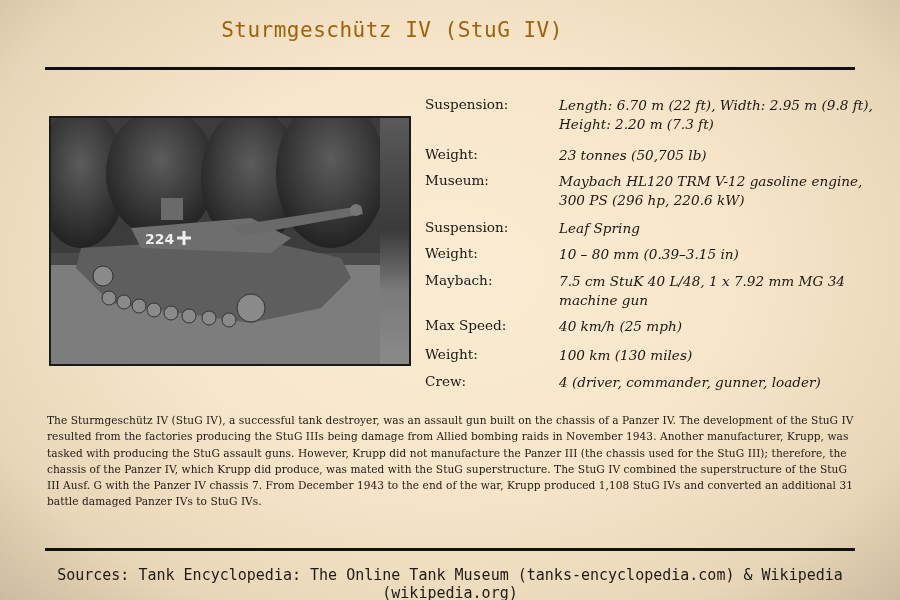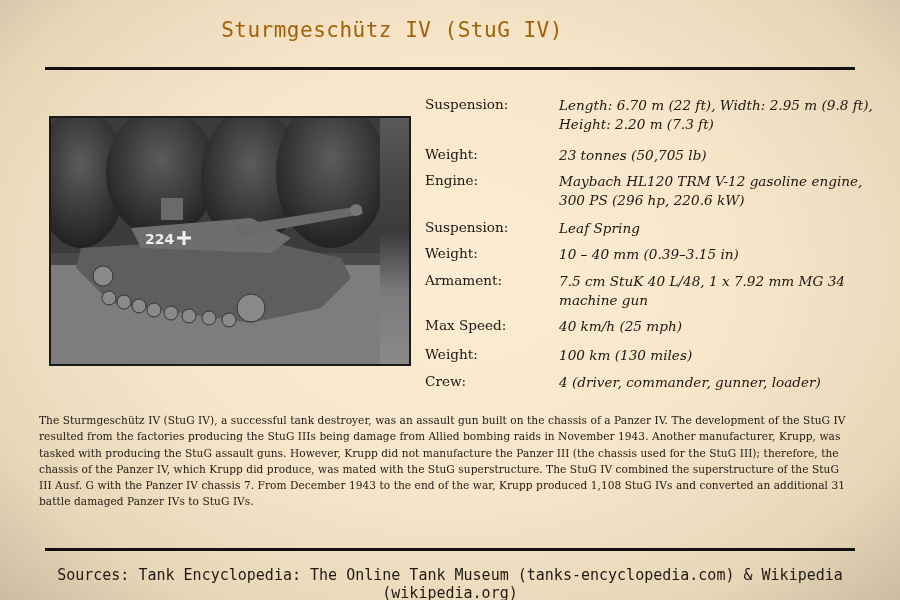--- a/index.html
+++ b/index.html
@@ -22,21 +22,21 @@
       border: 2px solid #1a1a1a; box-sizing: border-box; overflow: hidden;
       background: linear-gradient(#5a5a5a 0%, #3a3a3a 45%, #4a4a4a 52%, #7a7a7a 70%, #8a8a8a 100%);
     }
     .photo svg { display: block; }
     .specs { position: absolute; left: 425px; top: 96px; width: 450px;
       font-family: "DejaVu Serif", serif; font-size: 13.6px; }
     .spec { position: absolute; left: 0; width: 450px; }
     .spec .k { position: absolute; left: 0; }
     .spec .v { position: absolute; left: 134px; width: 320px; line-height: 19px; font-style: italic; }
     .desc {
-      position: absolute; left: 39px; top: 412px; width: 810px;
+      position: absolute; left: 47px; top: 412px; width: 810px;
       font-family: "DejaVu Serif", serif; font-size: 10.6px; line-height: 16.3px;
       letter-spacing: 0.05px; color: #1e1a14;
     }
     .sources {
       position: absolute; left: 0; width: 900px; top: 566px; text-align: center;
       font-family: "DejaVu Sans Mono", "Liberation Mono", monospace; font-size: 15px; color: #1e1a14;
     }
   </style>
 </head>
 <body>
@@ -87,33 +87,33 @@
 <div class="specs">
   <div class="spec" style="top:0px">
     <span class="k">Suspension:</span>
     <span class="v">Length: 6.70 m (22 ft), Width: 2.95 m (9.8 ft), Height:  2.20 m (7.3 ft)</span>
   </div>
   <div class="spec" style="top:50px">
     <span class="k">Weight:</span>
     <span class="v">23 tonnes (50,705 lb)</span>
   </div>
   <div class="spec" style="top:76px">
-    <span class="k">Engine:</span>
+    <span class="k">Museum:</span>
     <span class="v">Maybach HL120 TRM V-12 gasoline engine, 300 PS (296 hp, 220.6 kW)</span>
   </div>
   <div class="spec" style="top:123px">
     <span class="k">Suspension:</span>
     <span class="v">Leaf Spring</span>
   </div>
   <div class="spec" style="top:149px">
     <span class="k">Weight:</span>
-    <span class="v">10 – 40 mm (0.39–3.15 in)</span>
+    <span class="v">10 – 80 mm (0.39–3.15 in)</span>
   </div>
   <div class="spec" style="top:176px">
-    <span class="k">Armament:</span>
+    <span class="k">Maybach:</span>
     <span class="v" style="width:300px">7.5 cm StuK 40 L/48, 1 x 7.92 mm MG 34 machine gun</span>
   </div>
   <div class="spec" style="top:221px">
     <span class="k">Max Speed:</span>
     <span class="v">40 km/h (25 mph)</span>
   </div>
   <div class="spec" style="top:250px">
     <span class="k">Weight:</span>
     <span class="v">100 km (130 miles)</span>
   </div>

